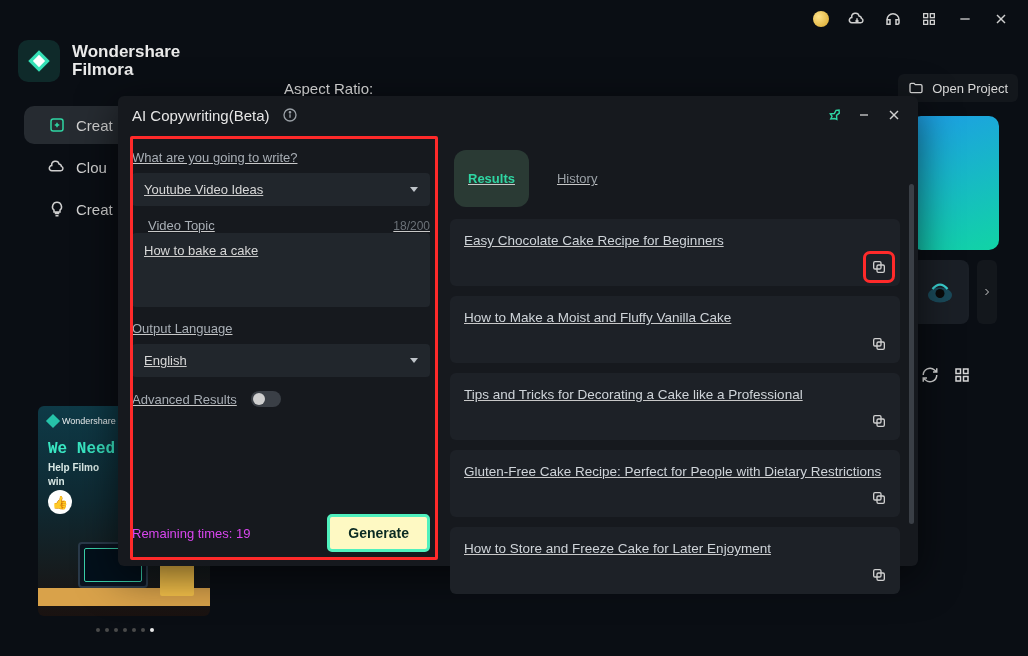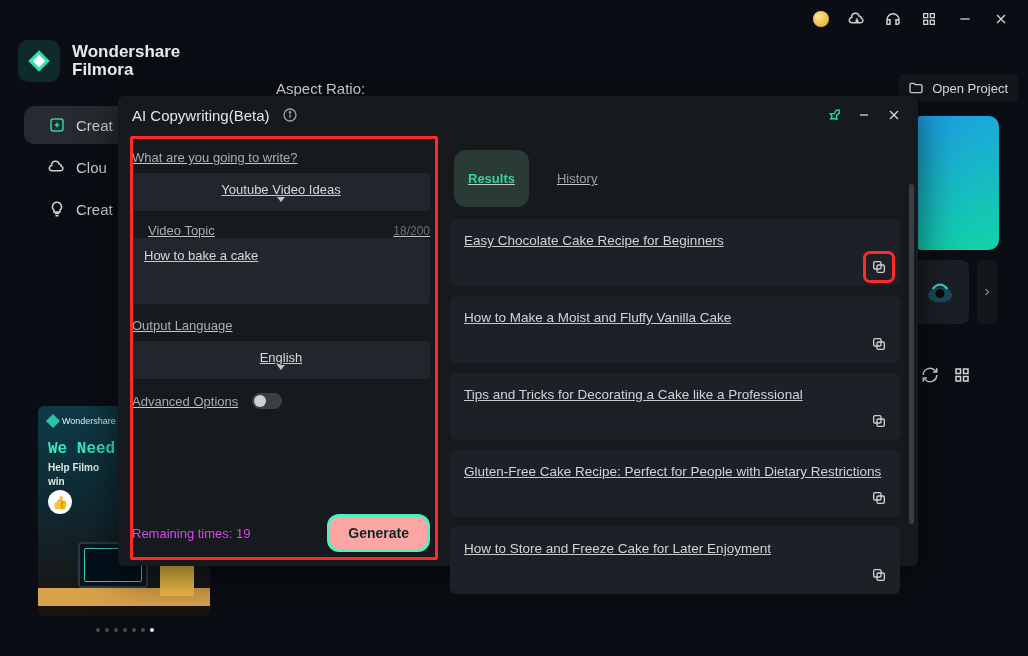--- a/index.html
+++ b/index.html
@@ -35,21 +35,21 @@
   .promo .head { width:26px; height:26px; border-radius:50%; background:#f2a86b; position:absolute; top:0; left:6px; }
   .promo .hair { width:30px; height:22px; border-radius:12px 12px 2px 2px; background:#3a2417; position:absolute; top:-4px; left:4px; }
   .promo .body1 { width:34px; height:40px; background:#f6c24a; border-radius:8px 8px 2px 2px; position:absolute; top:24px; left:2px; }
   .promo .table { position:absolute; bottom:10px; left:0; right:0; height:18px; background:#d9a24a; }
 
   .dots { position:absolute; left:96px; bottom:24px; display:flex; gap:5px; }
   .dots span { width:4px; height:4px; border-radius:50%; background:#4a4a4a; }
   .dots span.on { background:#e8e8e8; }
 
   
-  .toolstrip { position:absolute; left:240px; top:70px; right:10px; height:36px; display:flex; align-items:center; }
+  .toolstrip { position:absolute; left:248px; top:70px; right:10px; height:36px; display:flex; align-items:center; }
   .aspect-label { color:#dcdcdc; font-size:15px; margin-left:36px; margin-right:16px; }
   .aspect-select { background:#1e2329; border-radius:6px; padding:6px 12px; display:flex; align-items:center; gap:10px; color:#c8c8c8; width:180px; justify-content:space-between; }
   .aspect-select .ratio-glyph { width:14px; height:9px; border:1.5px solid #c8c8c8; border-radius:1px; }
   .open-proj { margin-left:auto; display:flex; align-items:center; gap:8px; color:#d8d8d8; padding:6px 10px; background:#13171c; border-radius:6px; }
 
   
   .rightcol { position:absolute; right:22px; top:116px; width:95px; }
   .bigcard { width:88px; height:134px; border-radius:10px; background:linear-gradient(160deg,#1d9ee5 0%, #11d4a5 100%); margin-bottom:10px; }
   .thumbrow { display:flex; gap:8px; align-items:center; }
   .thumb { width:58px; height:64px; border-radius:8px; background:#1a1f26; display:flex; align-items:center; justify-content:center; }
@@ -65,32 +65,32 @@
   .modal-title { color:#e6e6e6; font-size:15px; }
   .modal-header .spacer { flex:1; }
   .hicon { width:20px; height:20px; display:flex; align-items:center; justify-content:center; color:#cfcfcf; }
   .pin { color:#2fd6a3; }
 
   .modal-body { display:flex; height:calc(100% - 38px);text-decoration:underline; }
   .left-pane { width:326px; padding:8px 14px 14px 14px; position:relative; }
   .redbox { position:absolute; left:12px; top:2px; right:6px; bottom:6px; border:3px solid #ff2a2a; pointer-events:none; border-radius:2px; }
 
   .lbl { color:#a8aeb5; font-size:13px; margin:8px 0 8px 0; }
-  .sel { background:#21262c; border-radius:4px; padding:9px 12px; display:flex; align-items:center; justify-content:space-between; color:#d8d8d8; font-size:13px;flex-direction:column; }
-  .ta { background:#21262c; border-radius:4px; padding:10px 12px; color:#d8d8d8; font-size:13px; height:66px; }
+  .sel { background:#21262c; border-radius:4px; padding:9px 12px; display:flex; align-items:center; justify-content:space-between; color:#d8d8d8; font-size:13px; }
+  .ta { background:#21262c; border-radius:4px; padding:10px 12px; color:#d8d8d8; font-size:13px; height:74px; }
   .toprow { display:flex; justify-content:space-between; align-items:center;margin-left:16px; }
   .counter { color:#6b7178; font-size:12px; }
 
   .adv { display:flex; align-items:center; gap:14px; color:#a8aeb5; margin-top:14px; font-size:13px; }
   .toggle { width:30px; height:16px; border-radius:10px; background:#3a3f46; position:relative; }
   .toggle .knob { position:absolute; left:2px; top:2px; width:12px; height:12px; border-radius:50%; background:#cfcfcf; }
 
   .bottom-left { position:absolute; left:14px; right:14px; bottom:14px; display:flex; align-items:center; justify-content:space-between; }
   .remaining { color:#d946ef; font-size:13px; }
-  .generate { background:#fca5a5; color:#0a2a22; font-weight:600; border-radius:12px; padding:8px 18px; font-size:14px; border:3px solid #50f0bd; }
+  .generate { background:#fef9c3; color:#0a2a22; font-weight:600; border-radius:5px; padding:8px 18px; font-size:14px; border:3px solid #50f0bd; }
 
   .right-pane { flex:1; padding:8px 18px 14px 6px; position:relative; }
   .tabs { display:flex; gap:14px; align-items:center; margin:8px 0 12px 4px; }
   .tab { padding:21px 14px; border-radius:12px; color:#9aa0a6; font-size:13px; }
   .tab.active { background:#2a3a34; color:#2fd6a3; font-weight:600; }
 
   .result { background:#1d2127; border-radius:6px; padding:14px 14px 38px 14px; color:#cfd4d9; font-size:13.5px; position:relative; margin-bottom:10px; }
   .copy { position:absolute; right:10px; bottom:8px; width:22px; height:22px; display:flex; align-items:center; justify-content:center; color:#cfcfcf; }
   .copy.hl { outline:3px solid #ff2a2a; outline-offset:2px; border-radius:2px; }
 
@@ -305,21 +305,21 @@
         <span>How to bake a cake</span>
       </div>
 
       <div class="lbl" style="margin-top:14px;">Output Language</div>
       <div class="sel">
         <span>English</span>
         <span class="chev"></span>
       </div>
 
       <div class="adv">
-        <span>Advanced Options</span>
+        <span>Advanced Results</span>
         <div class="toggle">
             <div class="knob"></div>
           </div>
       </div>
 
       <div class="bottom-left">
         <span class="remaining">Remaining times: 19</span>
         <div class="generate">
           <span>Generate</span>
         </div>

